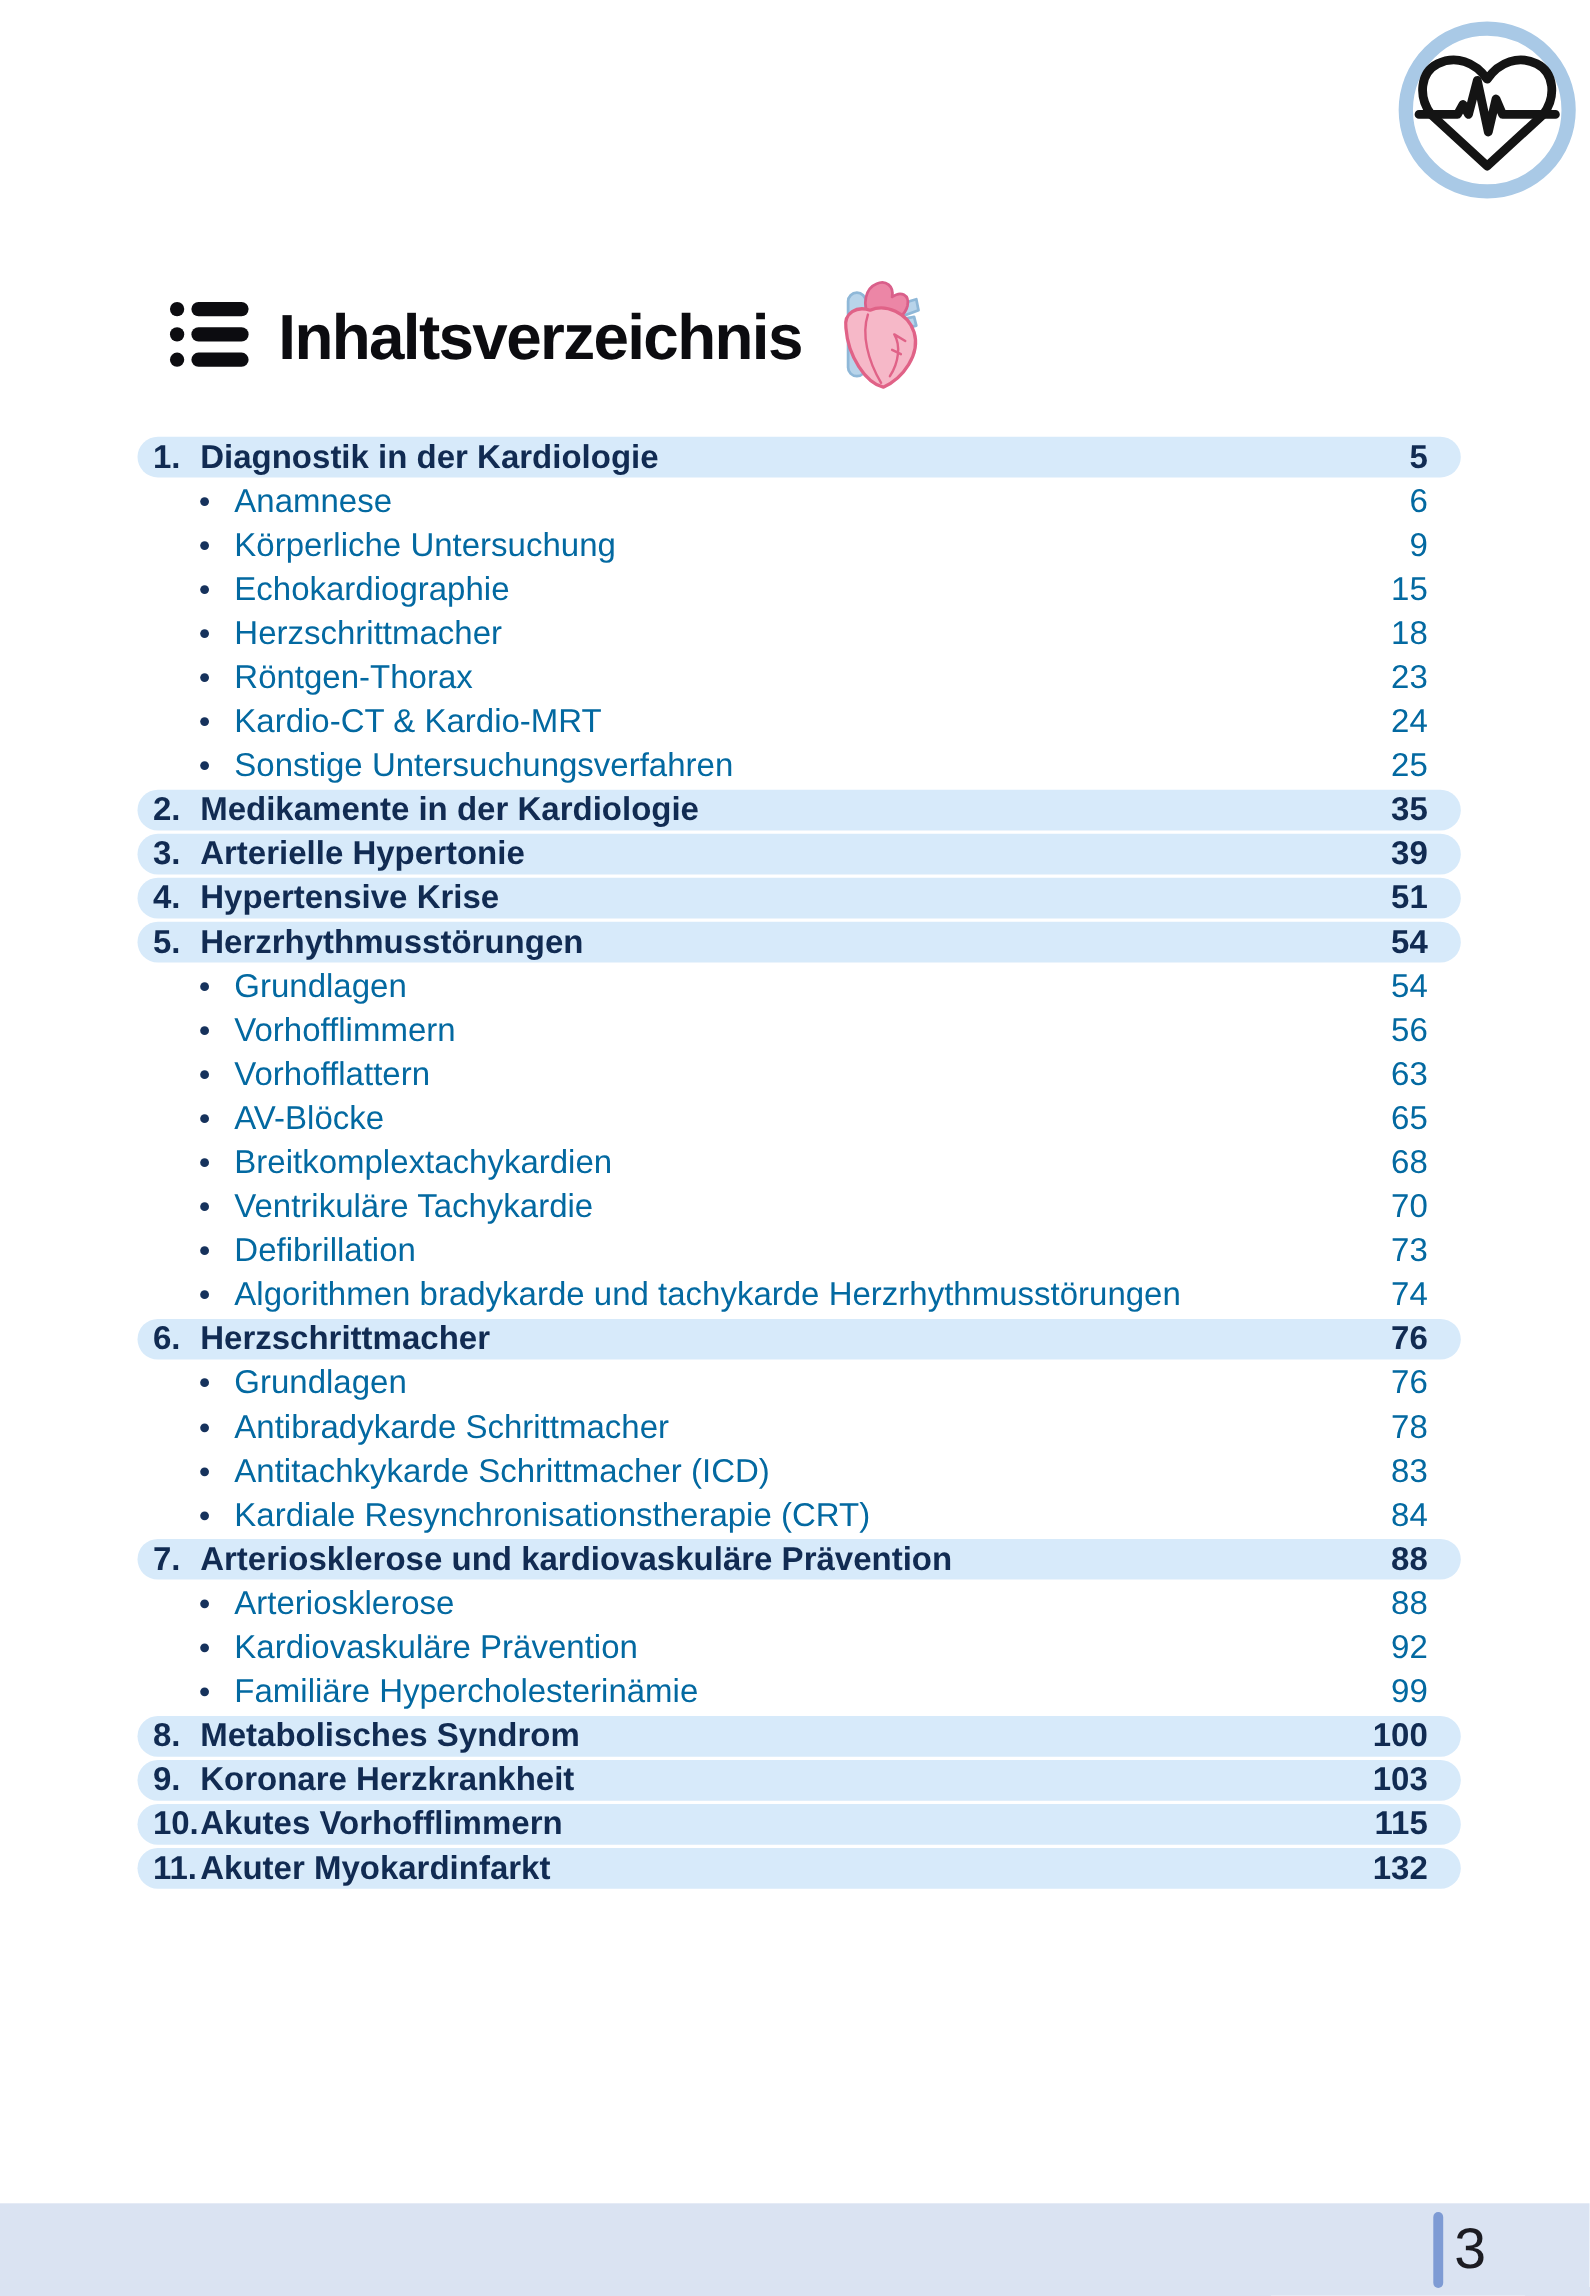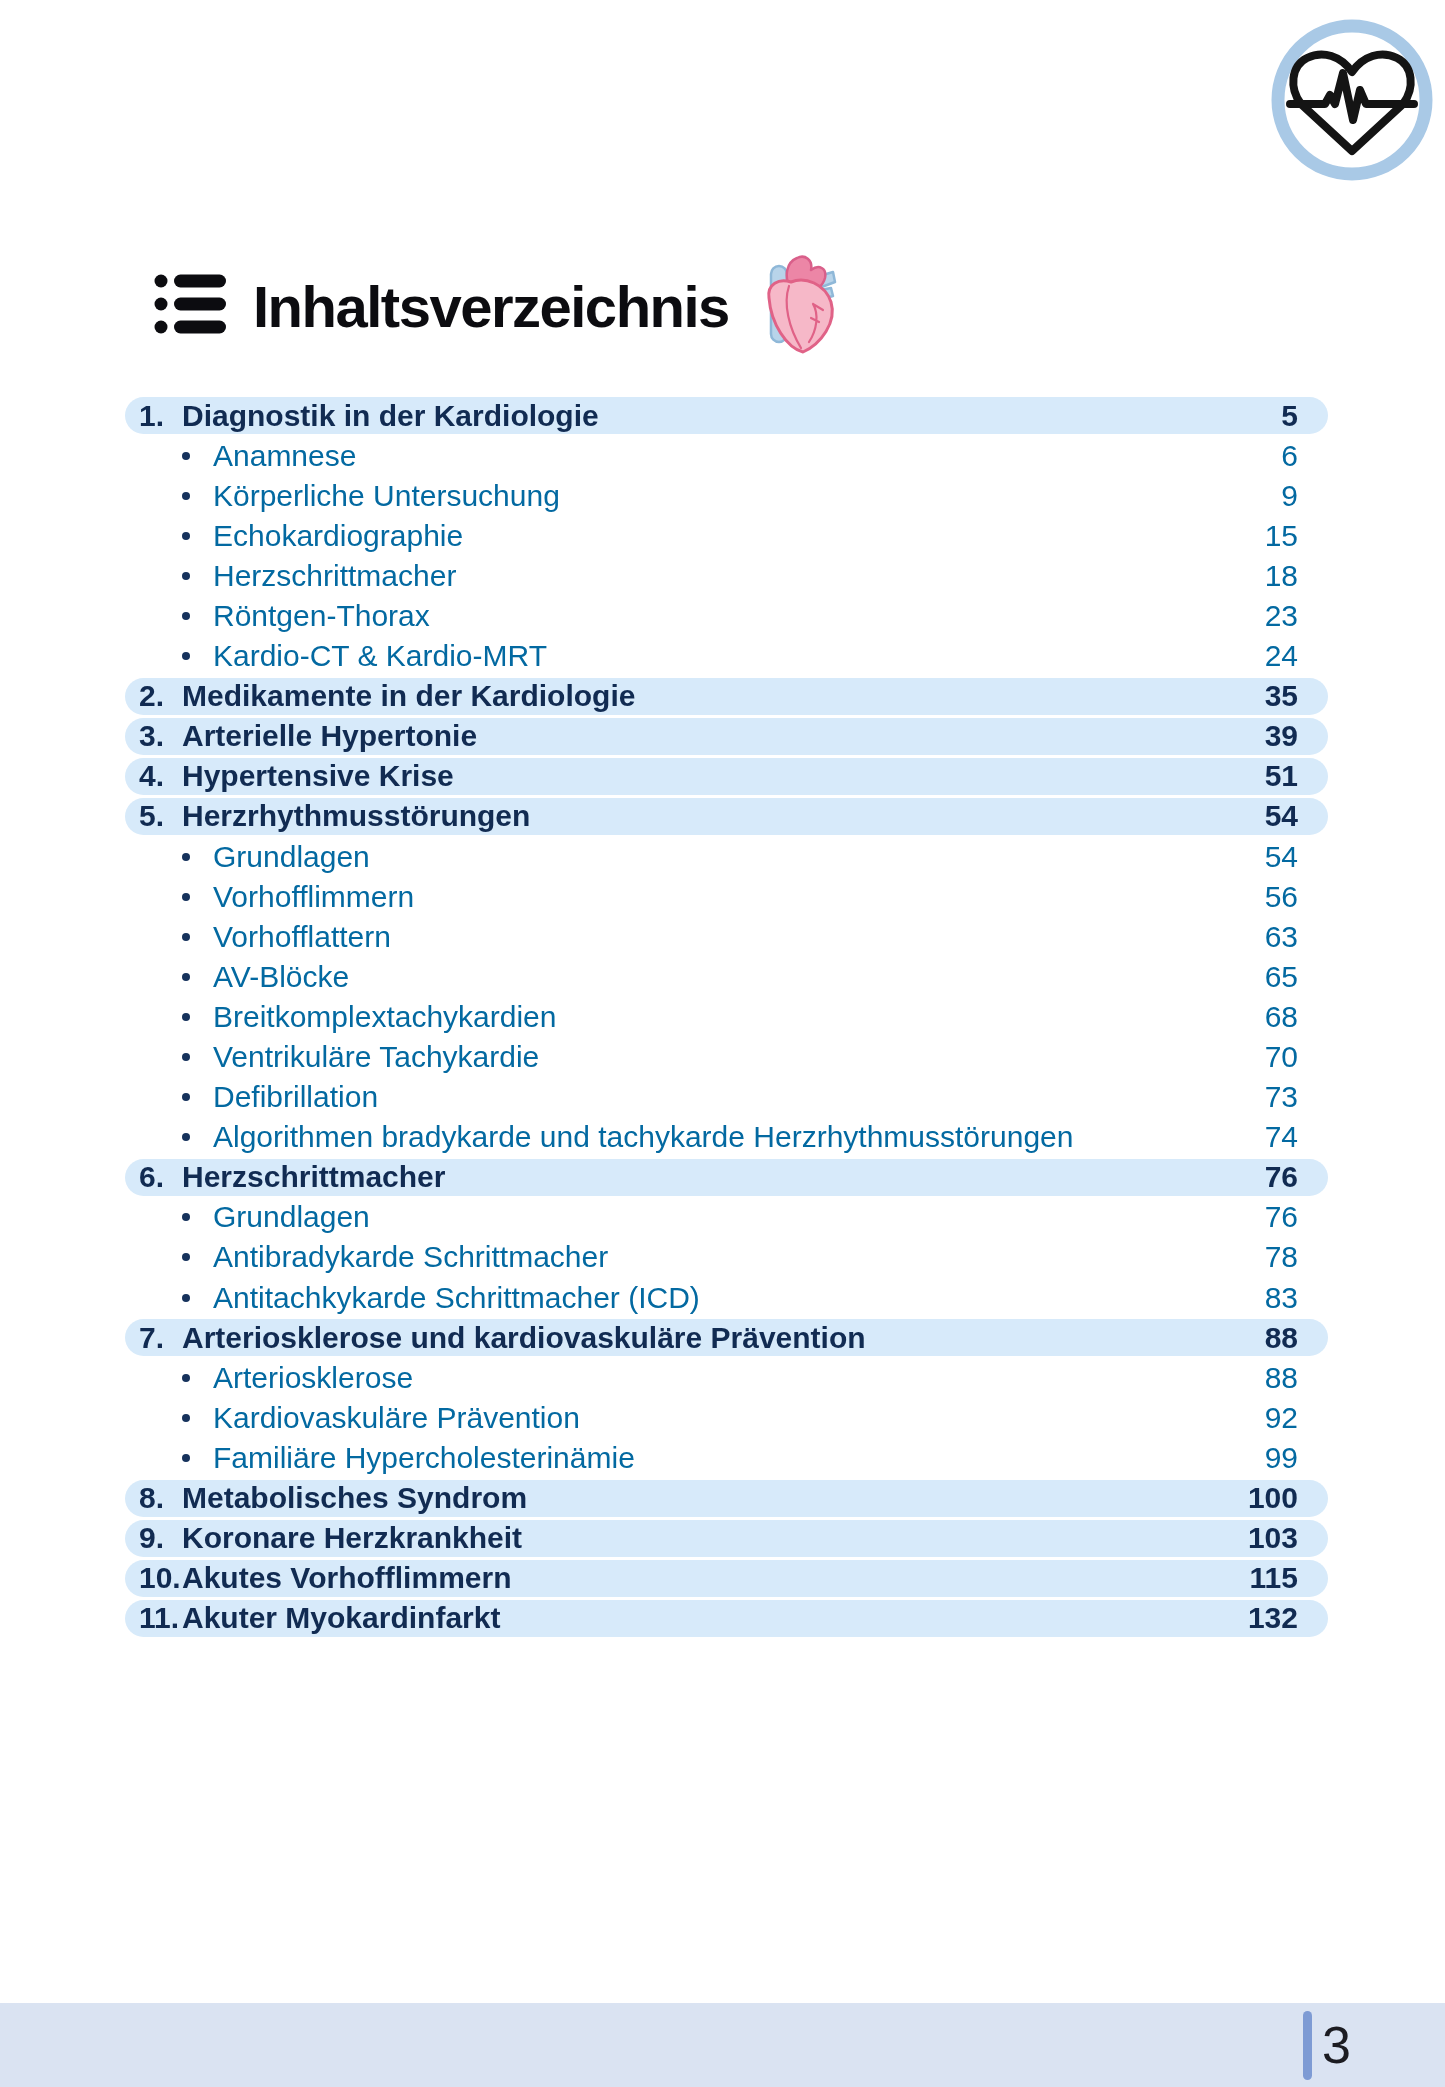--- a/index.html
+++ b/index.html
@@ -109,20 +109,27 @@
       <span class="label">Röntgen-Thorax</span>
       <span class="pagecol">23</span>
     </div>
     <div class="row sub">
       <span class="bullet-box">
         <span class="dot"></span>
       </span>
       <span class="label">Kardio-CT &amp; Kardio-MRT</span>
       <span class="pagecol">24</span>
     </div>
+    <div class="row sub">
+      <span class="bullet-box">
+        <span class="dot"></span>
+      </span>
+      <span class="label">Sonstige Untersuchungsverfahren</span>
+      <span class="pagecol">25</span>
+    </div>
     <div class="row section">
       <span class="num">2.</span>
       <span class="label">Medikamente in der Kardiologie</span>
       <span class="pagecol">35</span>
     </div>
     <div class="row section">
       <span class="num">3.</span>
       <span class="label">Arterielle Hypertonie</span>
       <span class="pagecol">39</span>
     </div>
@@ -210,20 +217,27 @@
       </span>
       <span class="label">Antibradykarde Schrittmacher</span>
       <span class="pagecol">78</span>
     </div>
     <div class="row sub">
       <span class="bullet-box">
         <span class="dot"></span>
       </span>
       <span class="label">Antitachkykarde Schrittmacher (ICD)</span>
       <span class="pagecol">83</span>
+    </div>
+    <div class="row sub">
+      <span class="bullet-box">
+        <span class="dot"></span>
+      </span>
+      <span class="label">Kardiale Resynchronisationstherapie (CRT)</span>
+      <span class="pagecol">84</span>
     </div>
     <div class="row section">
       <span class="num">7.</span>
       <span class="label">Arteriosklerose und kardiovaskuläre Prävention</span>
       <span class="pagecol">88</span>
     </div>
     <div class="row sub">
       <span class="bullet-box">
         <span class="dot"></span>
       </span>

